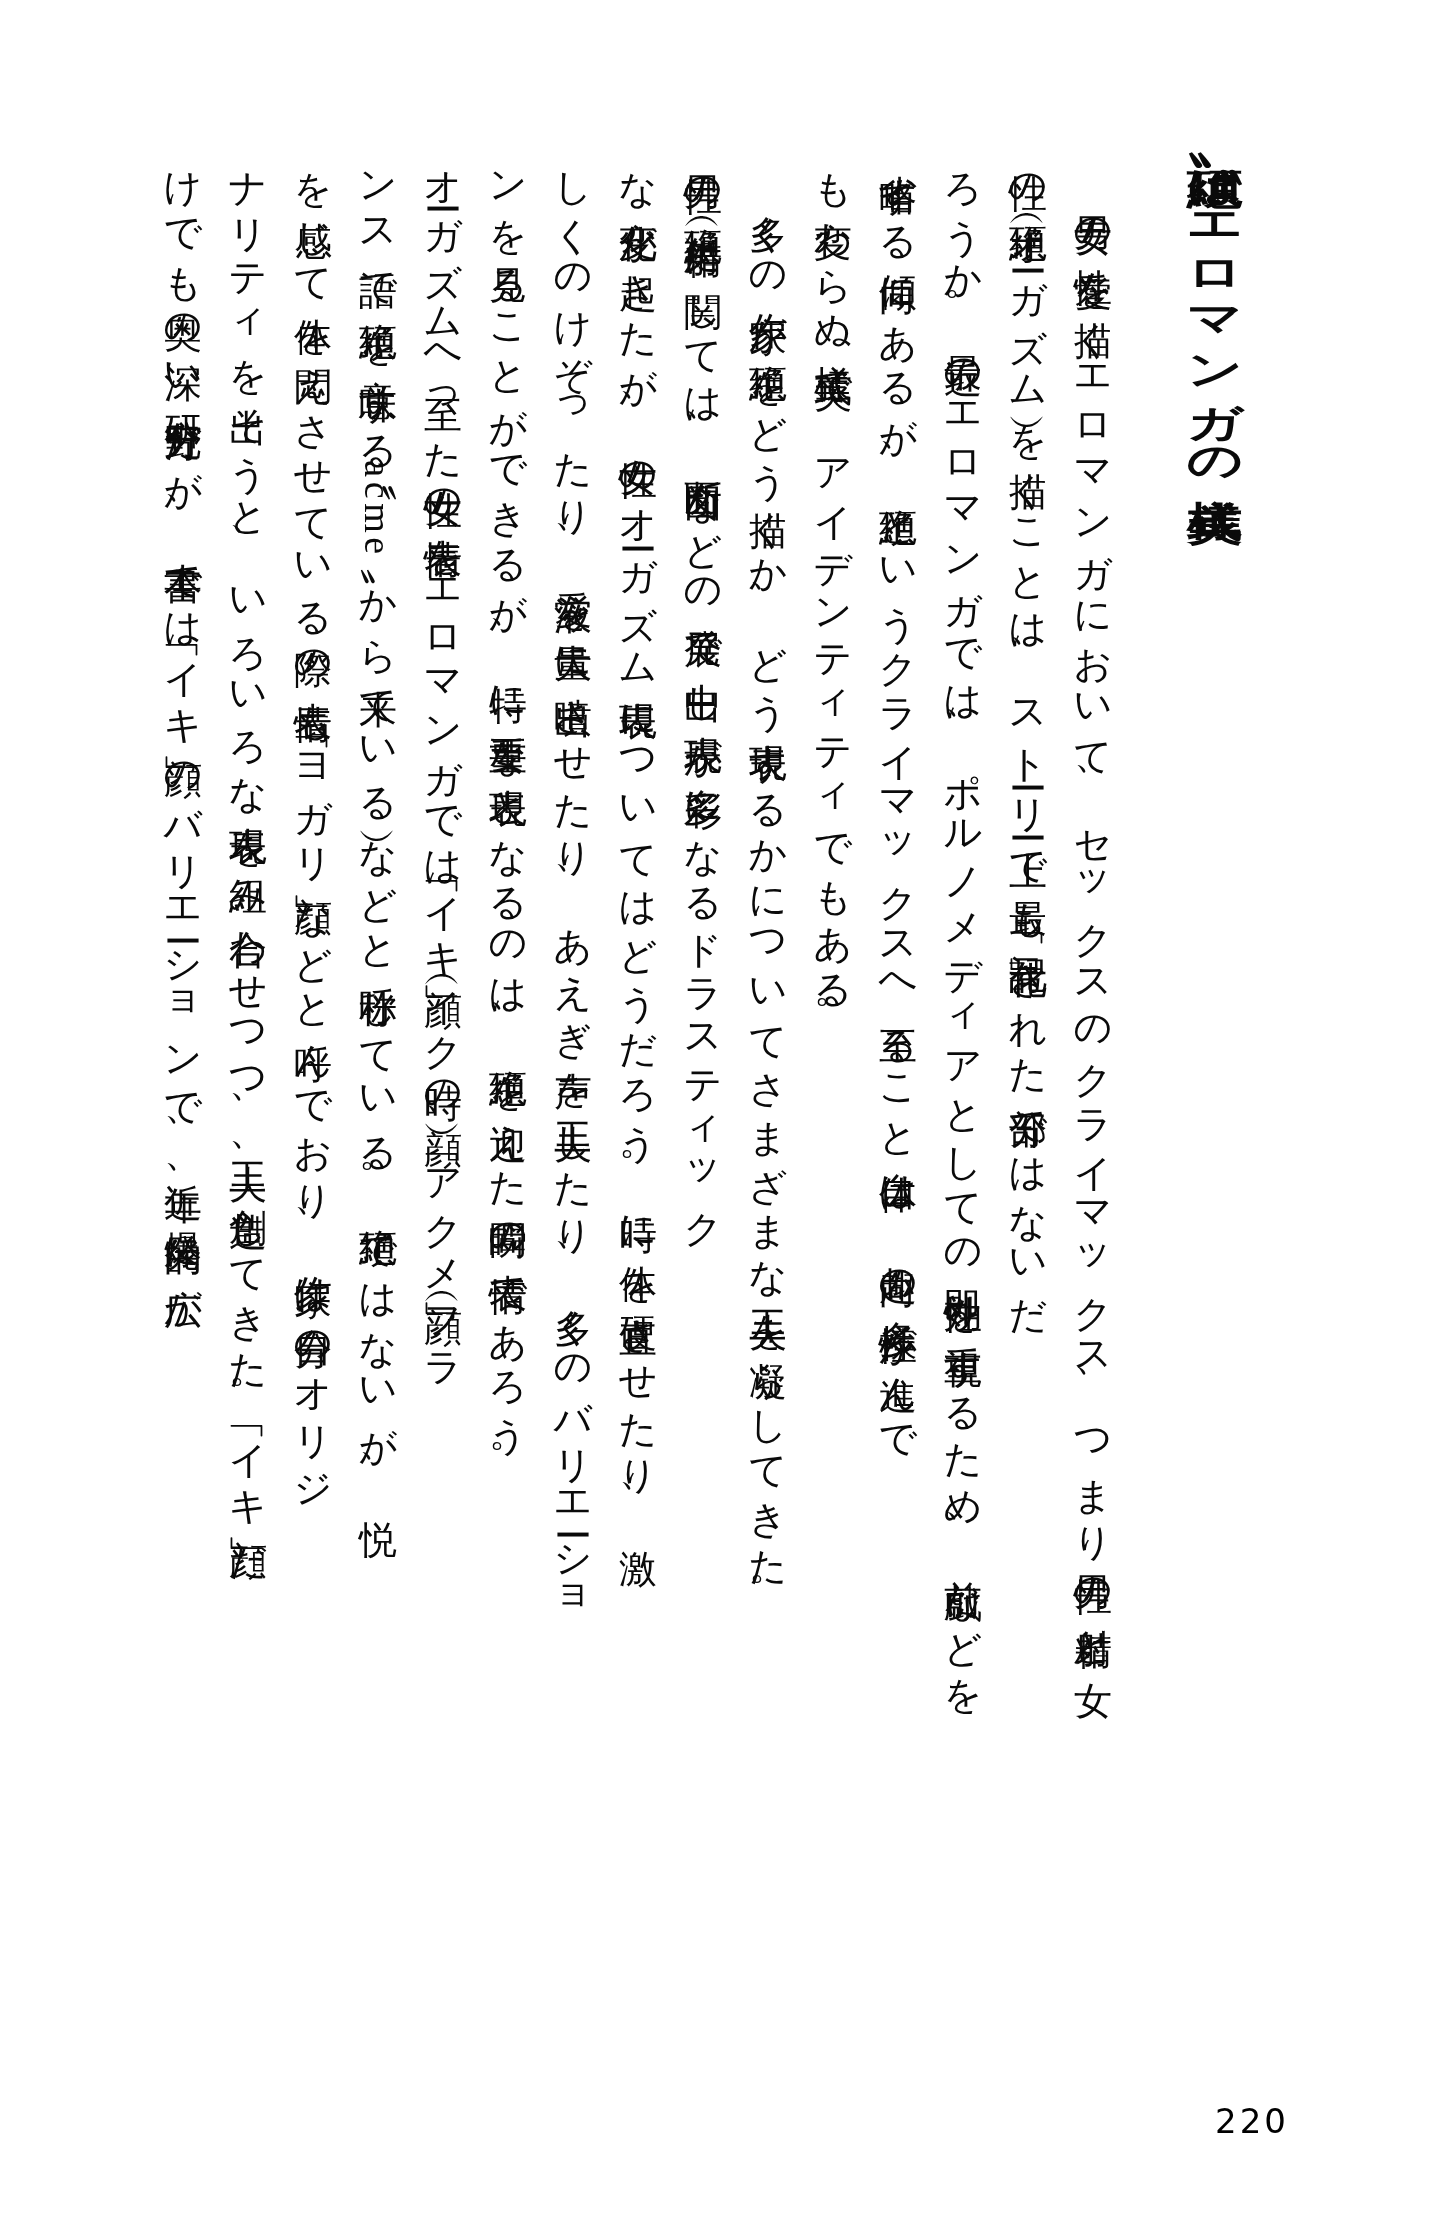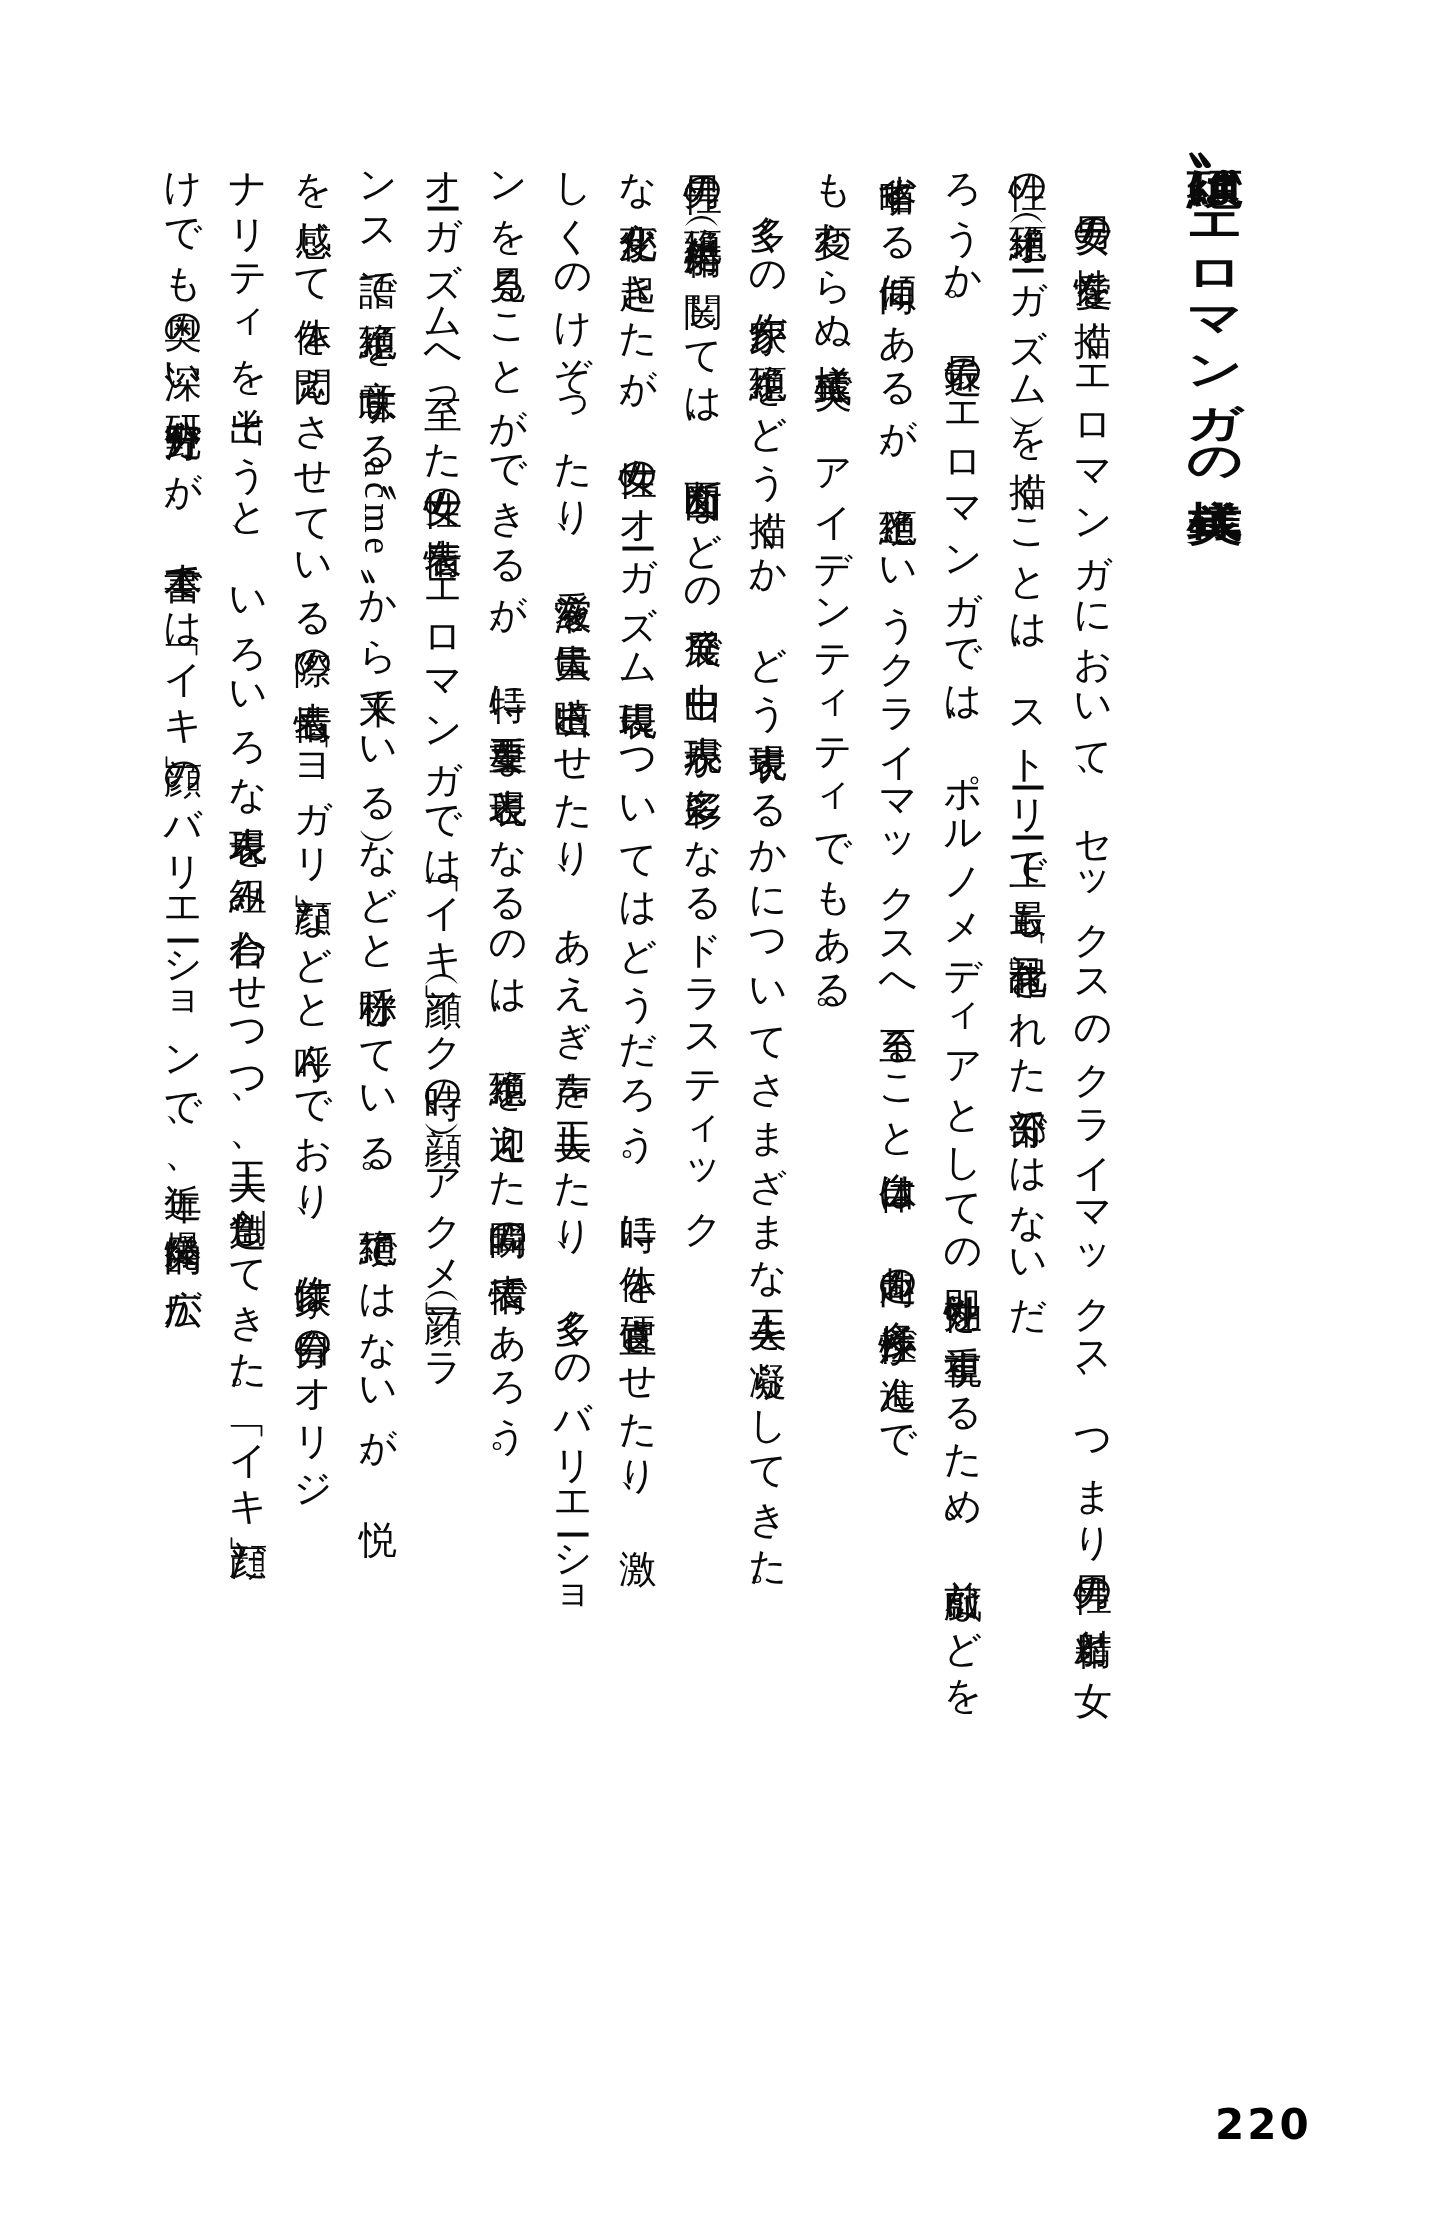--- a/index.html
+++ b/index.html
@@ -46,22 +46,22 @@
   .col.indent { text-indent: 41px; }
   
   .col:nth-child(11) { letter-spacing: 1.4px; }
   
   .col:nth-child(12) { letter-spacing: 4.6px; }
   .page-number {
     position: absolute;
     top: 2104px;
     left: 1215px;
     font-family: "DejaVu Sans", sans-serif;
-    font-weight: 700;
-    font-size: 42px;
+    font-weight: 400;
+    font-size: 34px;
     line-height: 1.0;
     letter-spacing: 3px;
     color: #000000;
   }
 </style>
 </head>
 <body>
 
 <div class="page">
   <div class="chapter-title">〝絶頂〟はエロマンガの様式美</div>

